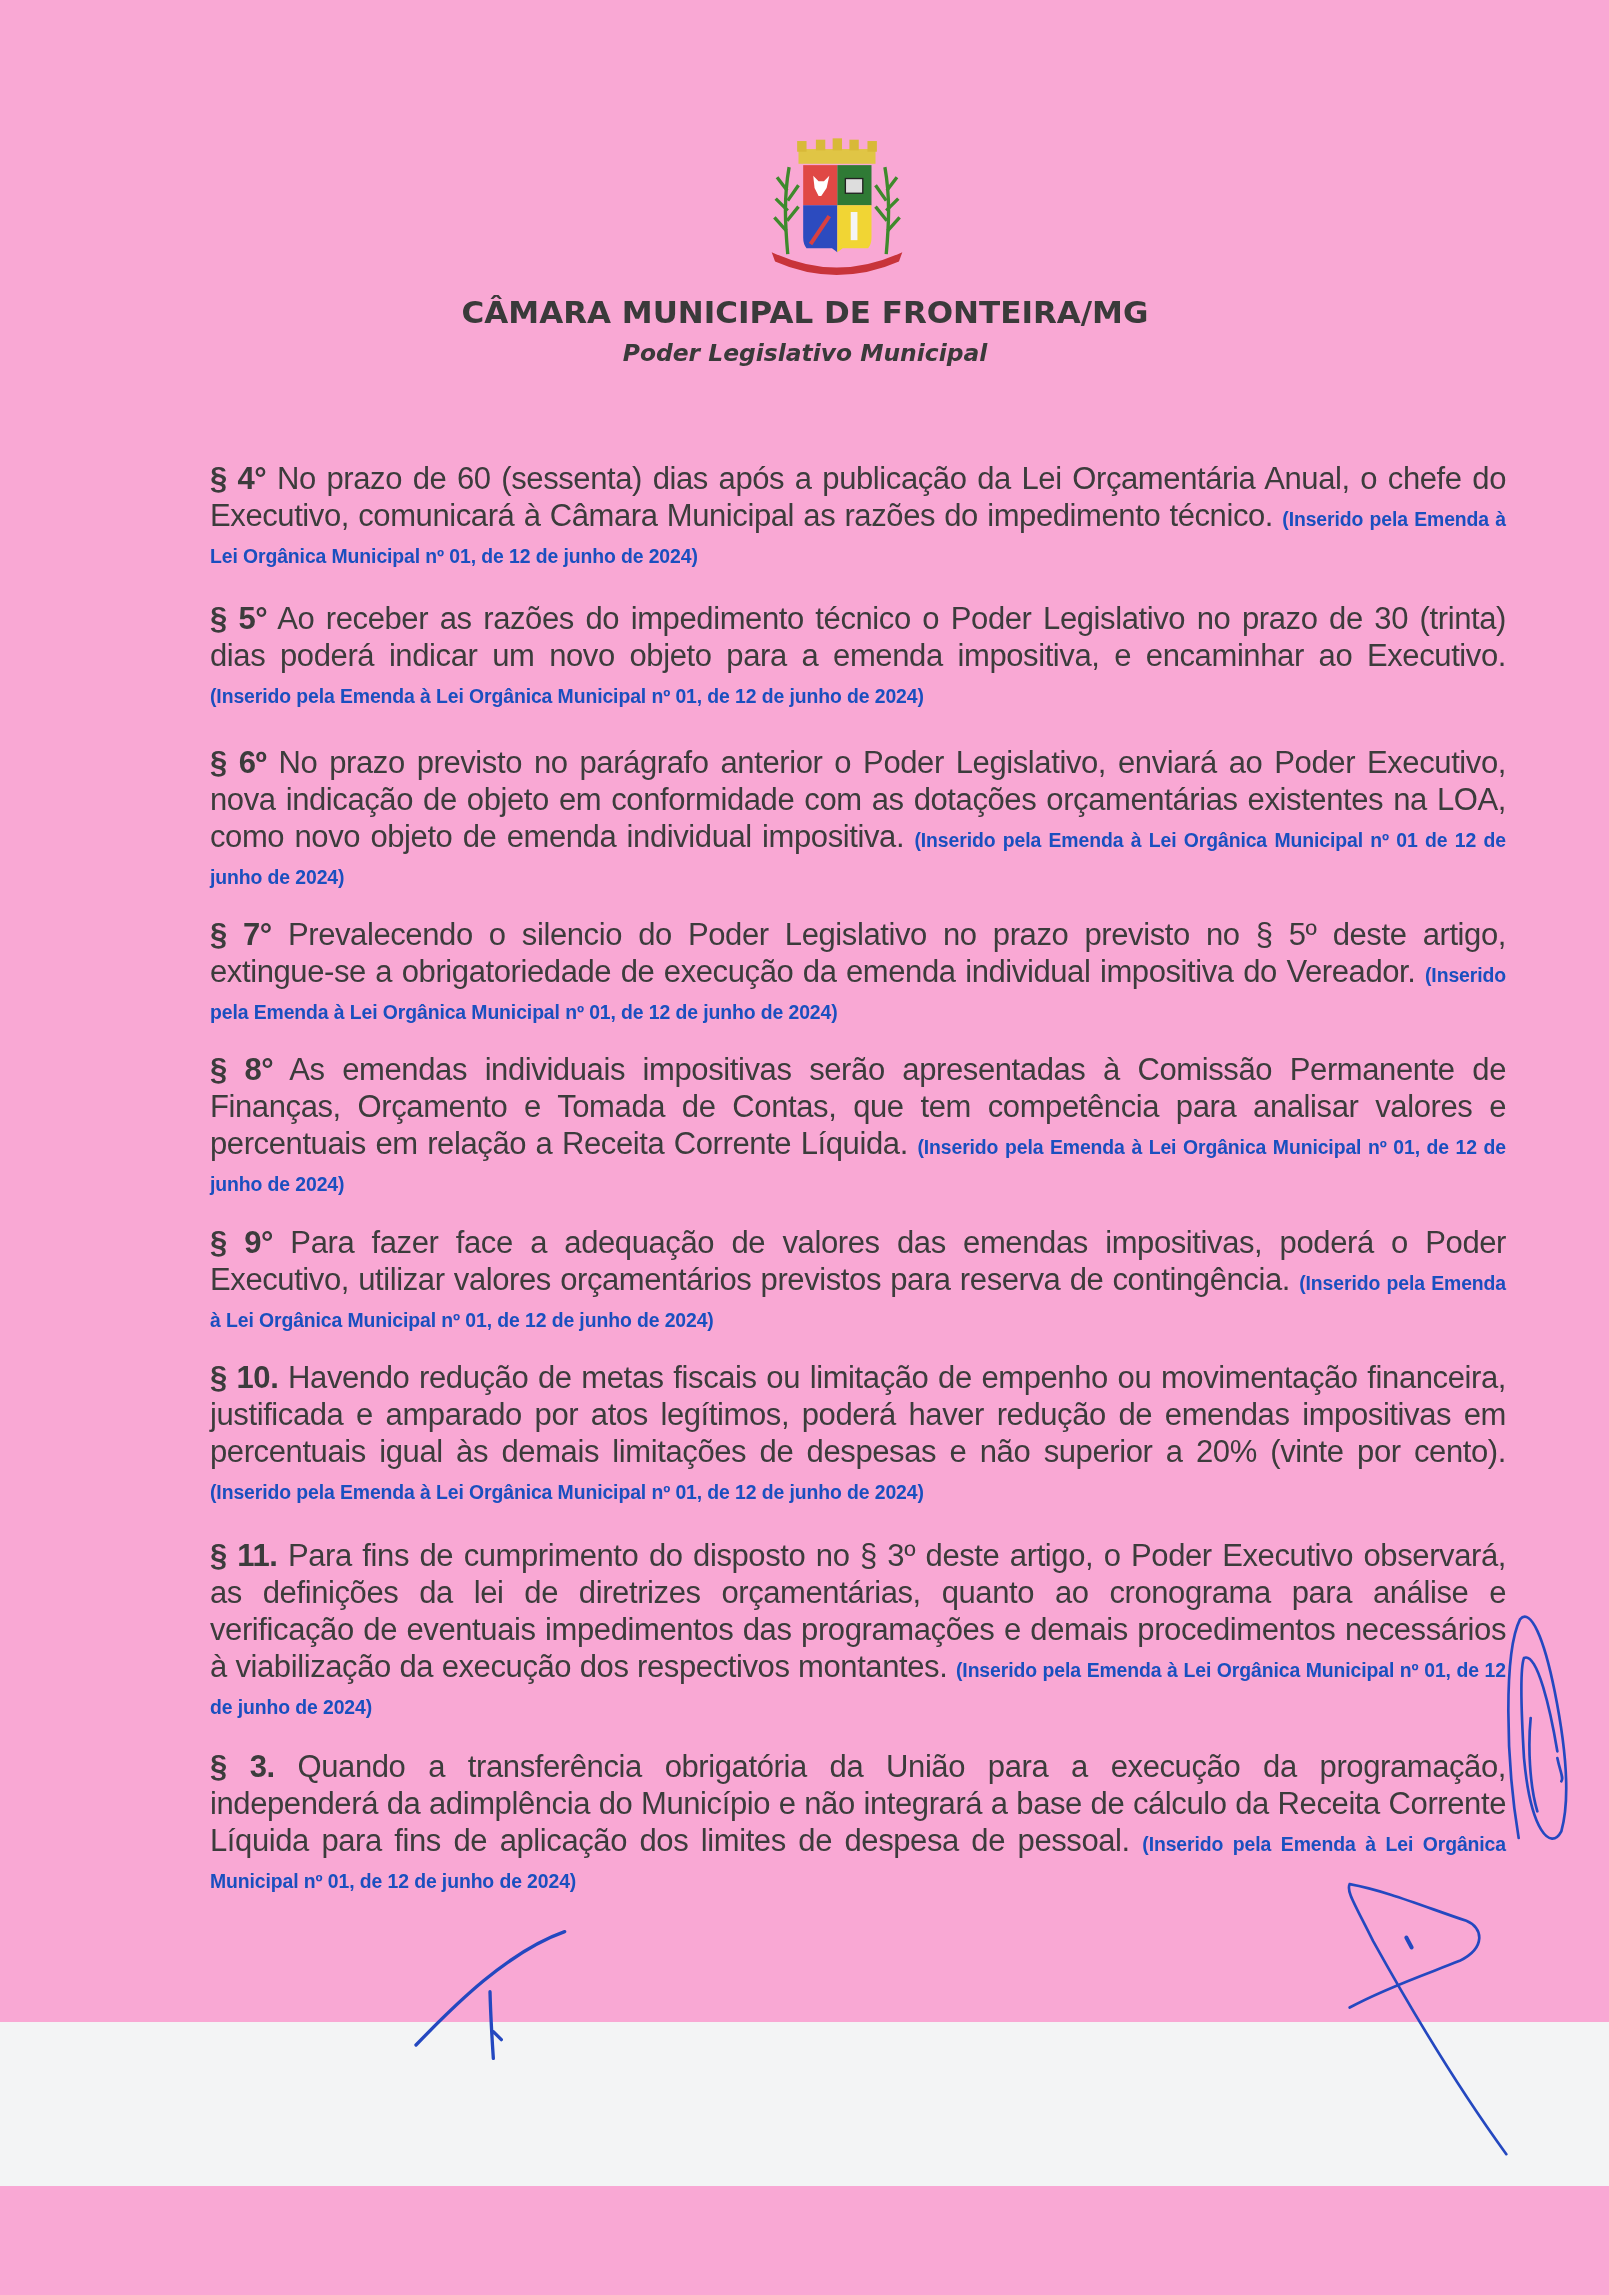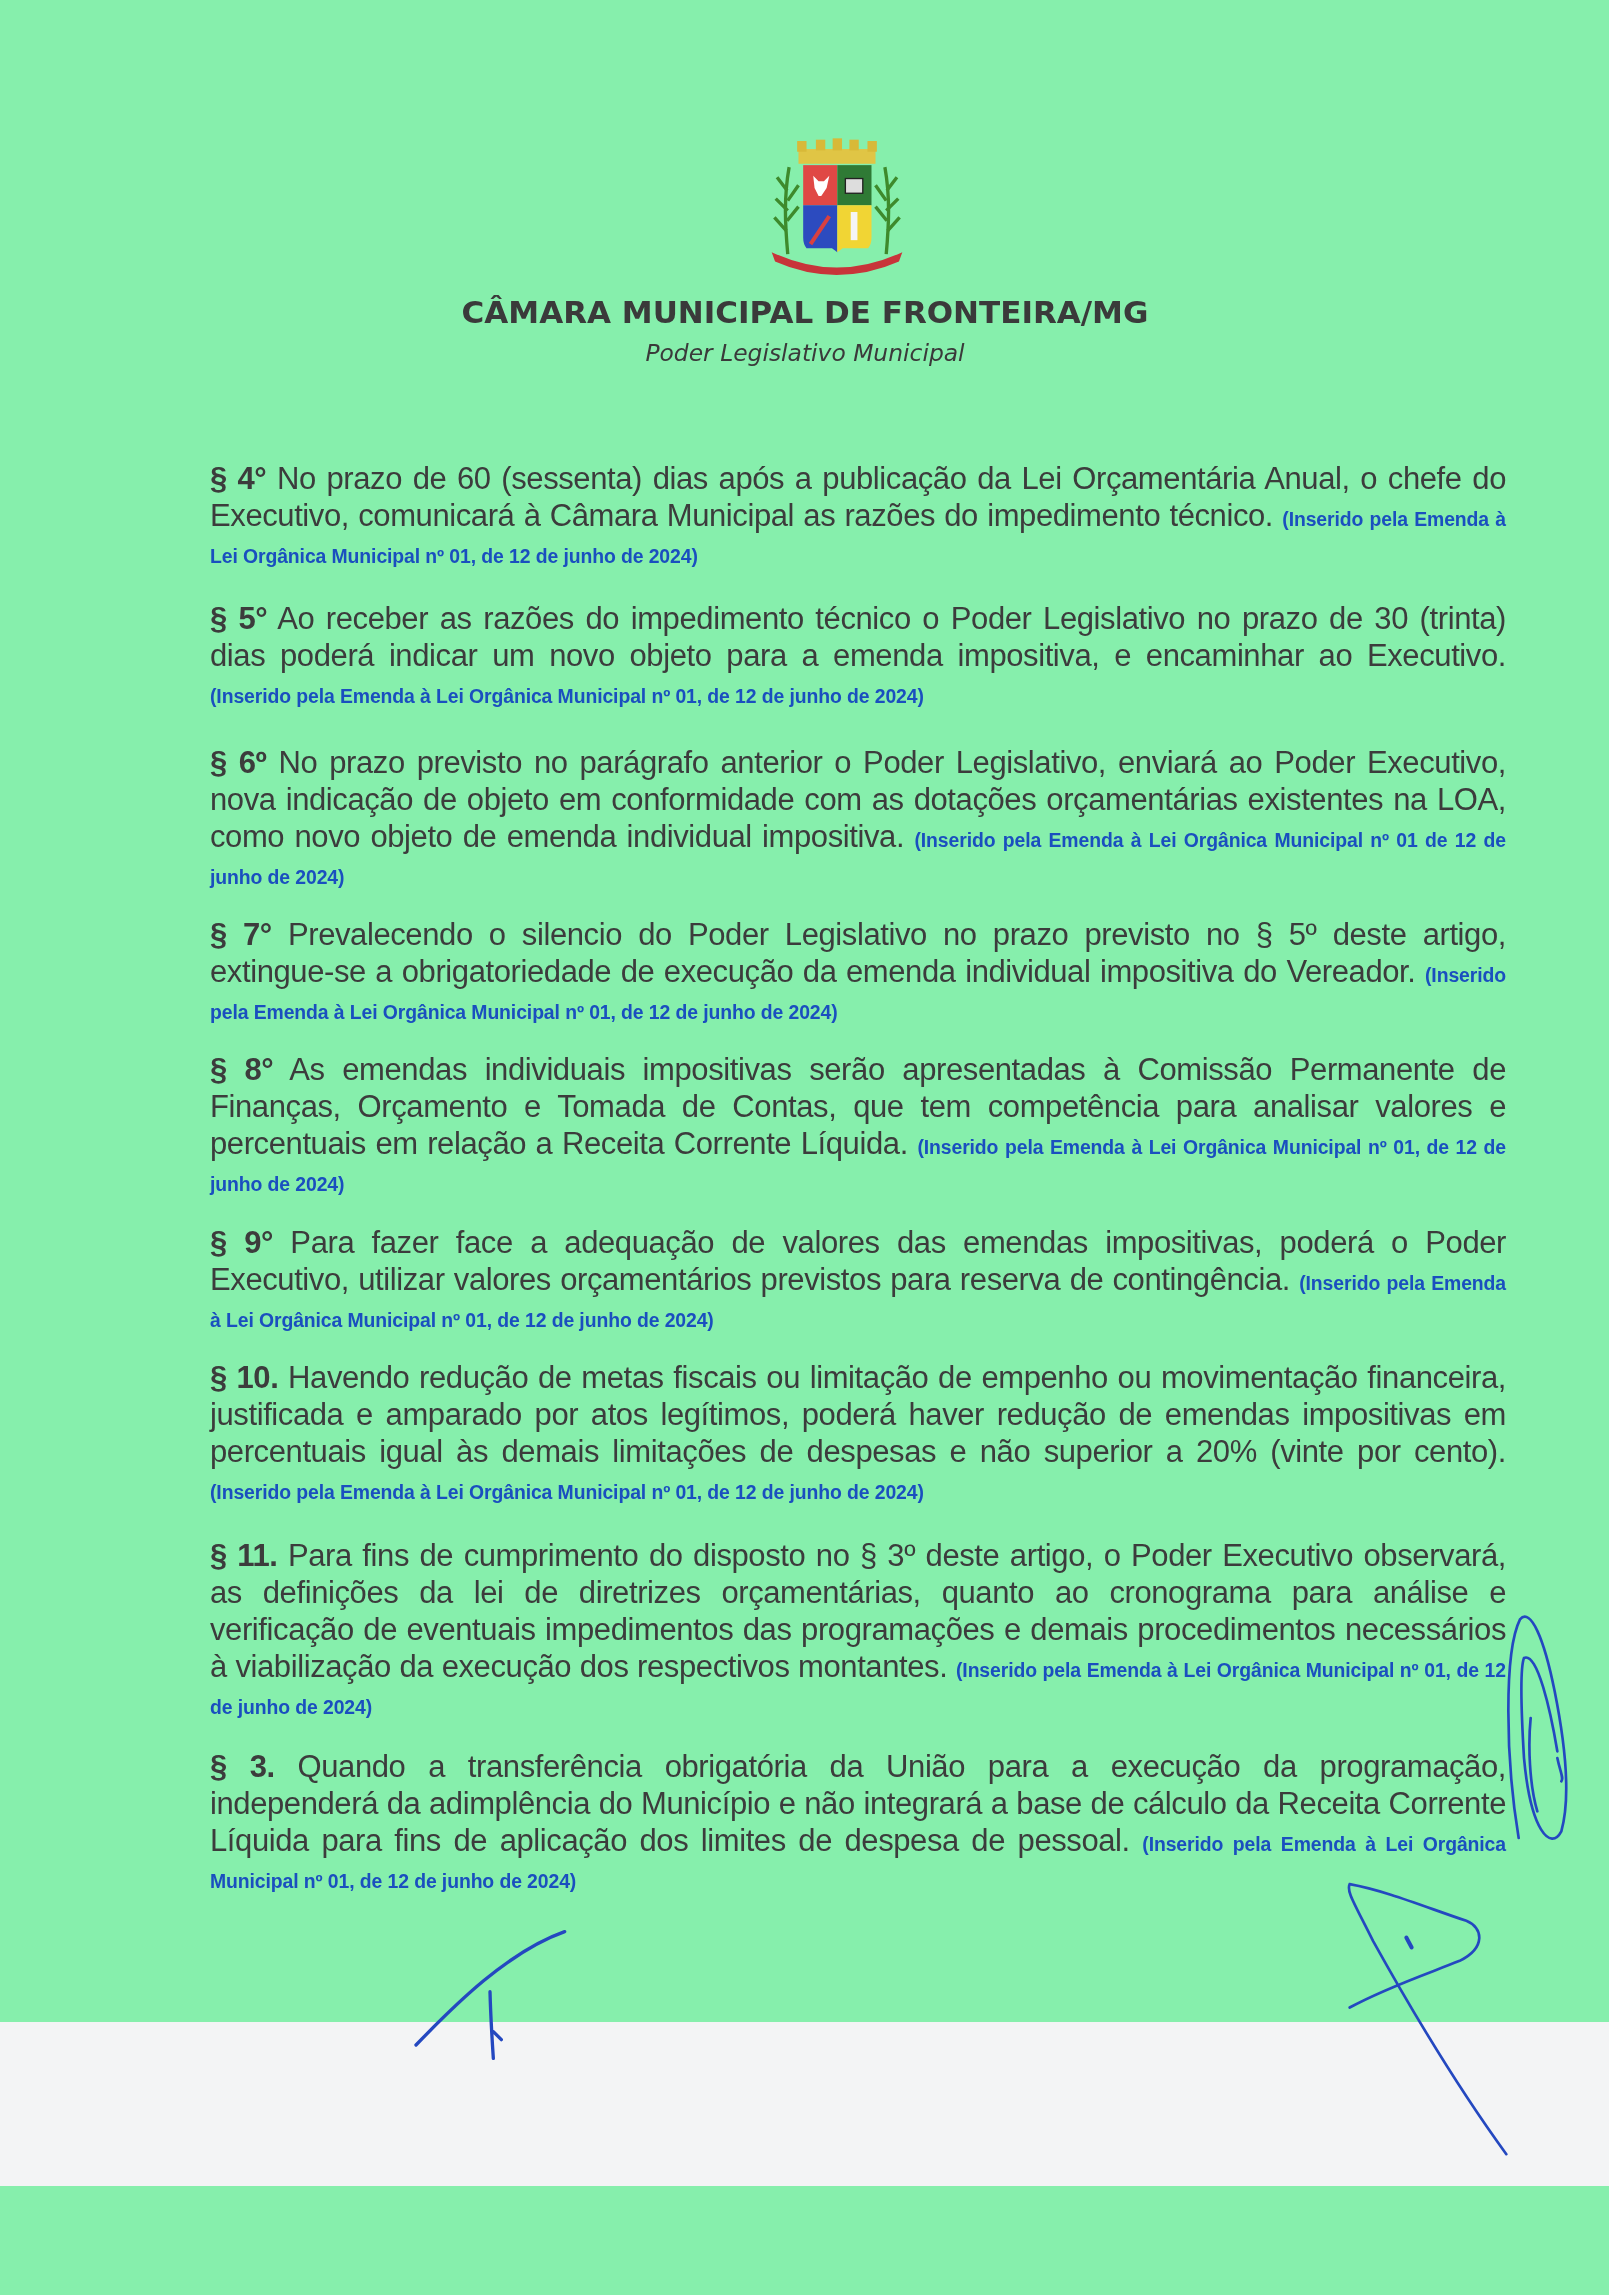--- a/index.html
+++ b/index.html
@@ -1,24 +1,24 @@
 <!DOCTYPE html>
 <html style="font-size:10.7px"><head>
 <meta charset="utf-8">
 <style>
   html, body { margin: 0; padding: 0; background: #ffffff; }
   body { width: 1610px; height: 2295px; position: relative; overflow: hidden; font-family: "Liberation Sans", sans-serif; }
-  .page { position: absolute; inset: 0; background: #86efac; }
+  .page { position: absolute; inset: 0; background: #f9a8d4; }
 
   
   .crest { position: absolute; left: 765px; top: 137px; width: 144px; height: 144px; }
   .org-title { position: absolute; left: 0; width: 1610px; top: 294px; text-align: center;
     font-family: "DejaVu Sans", sans-serif; font-weight: bold; font-size: 31px; color: #3a3a3a; letter-spacing: 0px; }
   .org-subtitle { position: absolute; left: 0; width: 1610px; top: 339px; text-align: center;
-    font-family: "DejaVu Sans", sans-serif; font-weight: normal; font-style: italic; font-size: 23.4px; color: #3a3a3a; }
+    font-family: "DejaVu Sans", sans-serif; font-weight: bold; font-style: italic; font-size: 23.4px; color: #3a3a3a; }
 
   
   .content { position: absolute; left: 198px; top: 460px; width: 1296px; margin-left: 12px; }
   .para { margin: 0; text-align: justify; color: #3c3c3c; font-size: 31px; line-height: 37px; letter-spacing: -0.4px; }
   .para .sec { font-weight: bold; }
   .para .note { color: #1a4fbf; font-weight: bold; font-size: 19.4px; line-height: 27px; letter-spacing: -0.1px; }
   #p4 { margin-top: 0; }
   #p5 { position: absolute; top: 140px; left: 0; width: 100%; }
   #p6 { position: absolute; top: 284px; left: 0; width: 100%; }
   #p7 { position: absolute; top: 456px; left: 0; width: 100%; }

